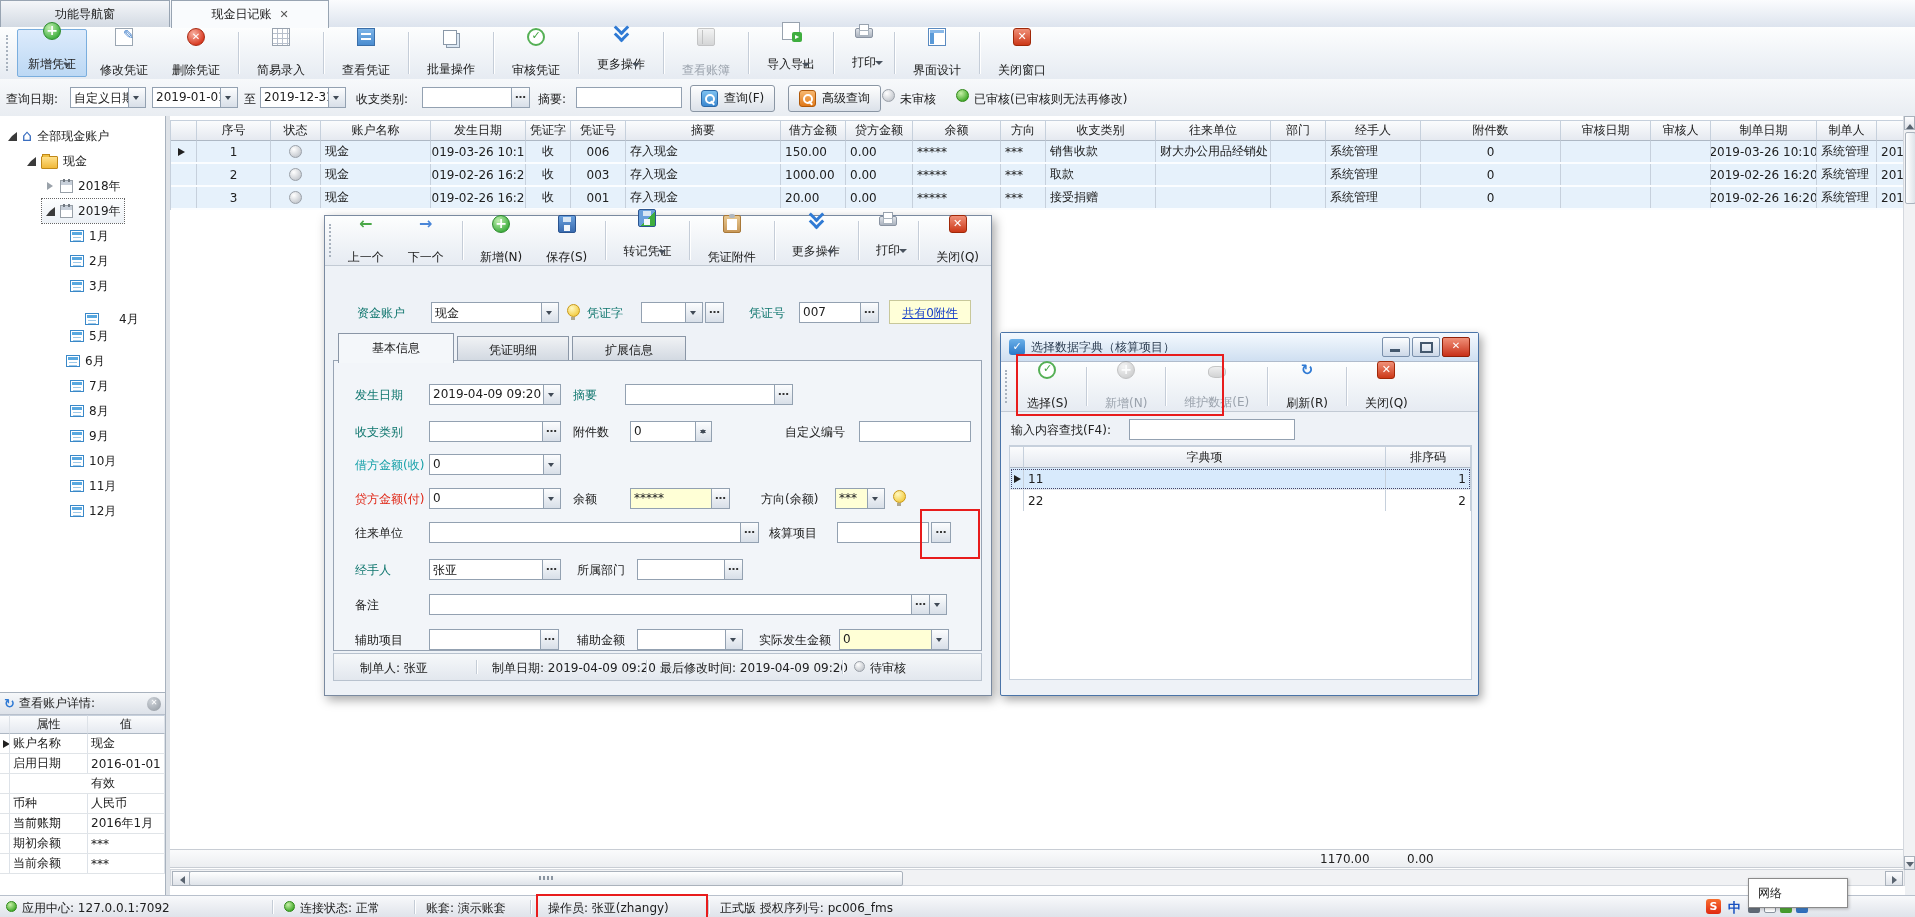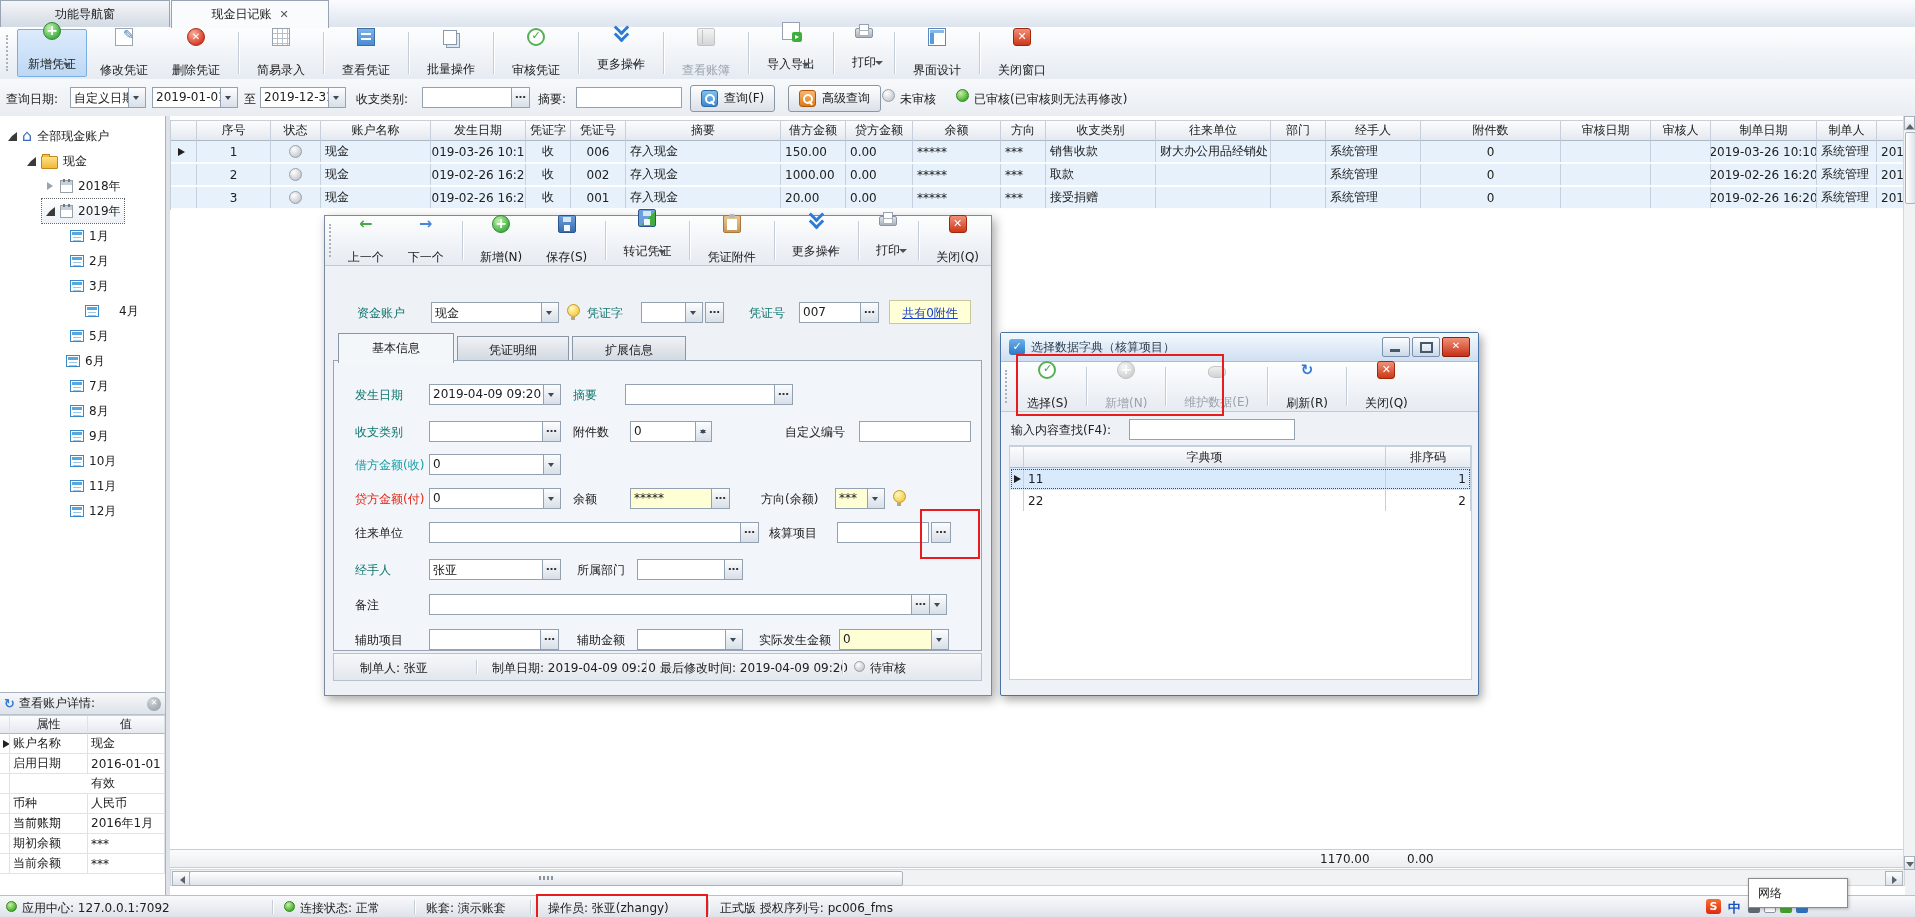--- a/index.html
+++ b/index.html
@@ -335,21 +335,21 @@
       <div class="titem" style="left: 61px; top: 133px;">
         <span style="width: 1px;"></span>
         <span class="t-journal"></span>
         <span>2月</span>
       </div>
       <div class="titem" style="left: 61px; top: 158px;">
         <span style="width: 1px;"></span>
         <span class="t-journal"></span>
         <span>3月</span>
       </div>
-      <div class="titem" style="left: 61px; top: 183px; gap: 20px;">
+      <div class="titem" style="left: 61px; top: 191px; gap: 20px;">
         <span style="width: 1px;"></span>
         <span class="t-journal"></span>
         <span>4月</span>
       </div>
       <div class="titem" style="left: 61px; top: 208px;">
         <span style="width: 1px;"></span>
         <span class="t-journal"></span>
         <span>5月</span>
       </div>
       <div class="titem" style="left: 57px; top: 233px;">
@@ -498,21 +498,21 @@
       </div>
       <div class="g-data g-row">
         <div class="g-cell ac" style="width: 26px; flex: 0 0 auto;"></div>
         <div class="g-cell ac" style="width: 74px; flex: 0 0 auto;">2</div>
         <div class="g-cell ac" style="width: 50px; flex: 0 0 auto;">
           <span class="orb"></span>
         </div>
         <div class="g-cell al" style="width: 110px; flex: 0 0 auto;">现金</div>
         <div class="g-cell ac" style="width: 95px; flex: 0 0 auto;">2019-02-26 16:20</div>
         <div class="g-cell ac" style="width: 45px; flex: 0 0 auto;">收</div>
-        <div class="g-cell ac" style="width: 55px; flex: 0 0 auto;">002</div>
+        <div class="g-cell ac" style="width: 55px; flex: 0 0 auto;">003</div>
         <div class="g-cell al" style="width: 155px; flex: 0 0 auto;">存入现金</div>
         <div class="g-cell al" style="width: 65px; flex: 0 0 auto;">1000.00</div>
         <div class="g-cell al" style="width: 67px; flex: 0 0 auto;">0.00</div>
         <div class="g-cell al" style="width: 88px; flex: 0 0 auto;">*****</div>
         <div class="g-cell al" style="width: 45px; flex: 0 0 auto;">***</div>
         <div class="g-cell al" style="width: 110px; flex: 0 0 auto;">取款</div>
         <div class="g-cell al" style="width: 115px; flex: 0 0 auto;"></div>
         <div class="g-cell al" style="width: 55px; flex: 0 0 auto;"></div>
         <div class="g-cell al" style="width: 95px; flex: 0 0 auto;">系统管理</div>
         <div class="g-cell ac" style="width: 140px; flex: 0 0 auto;">0</div>

